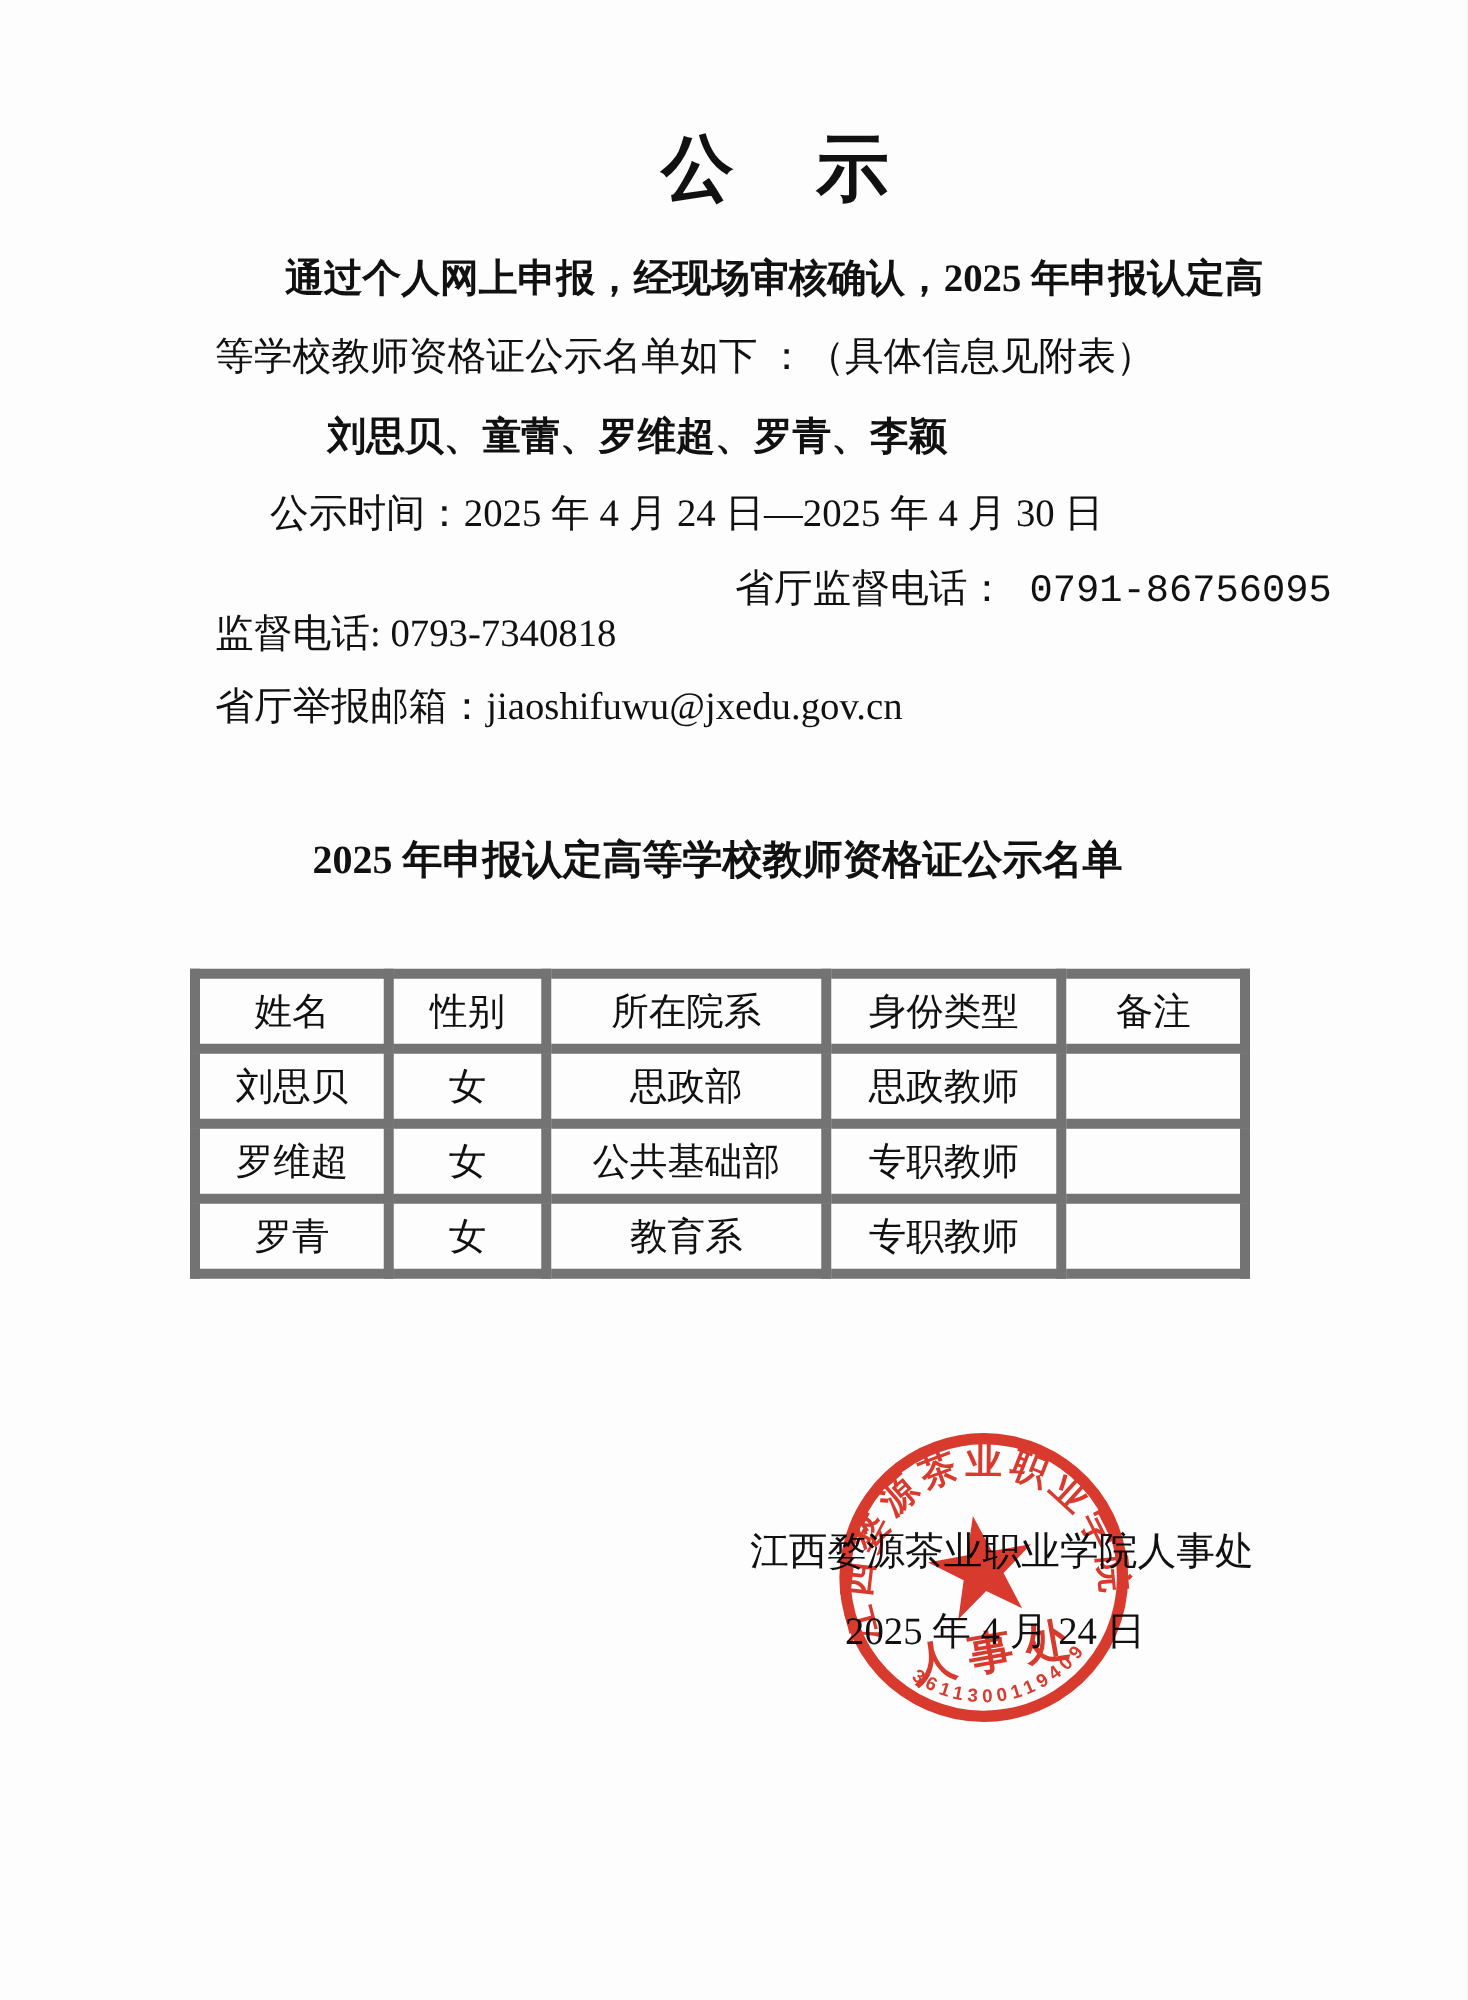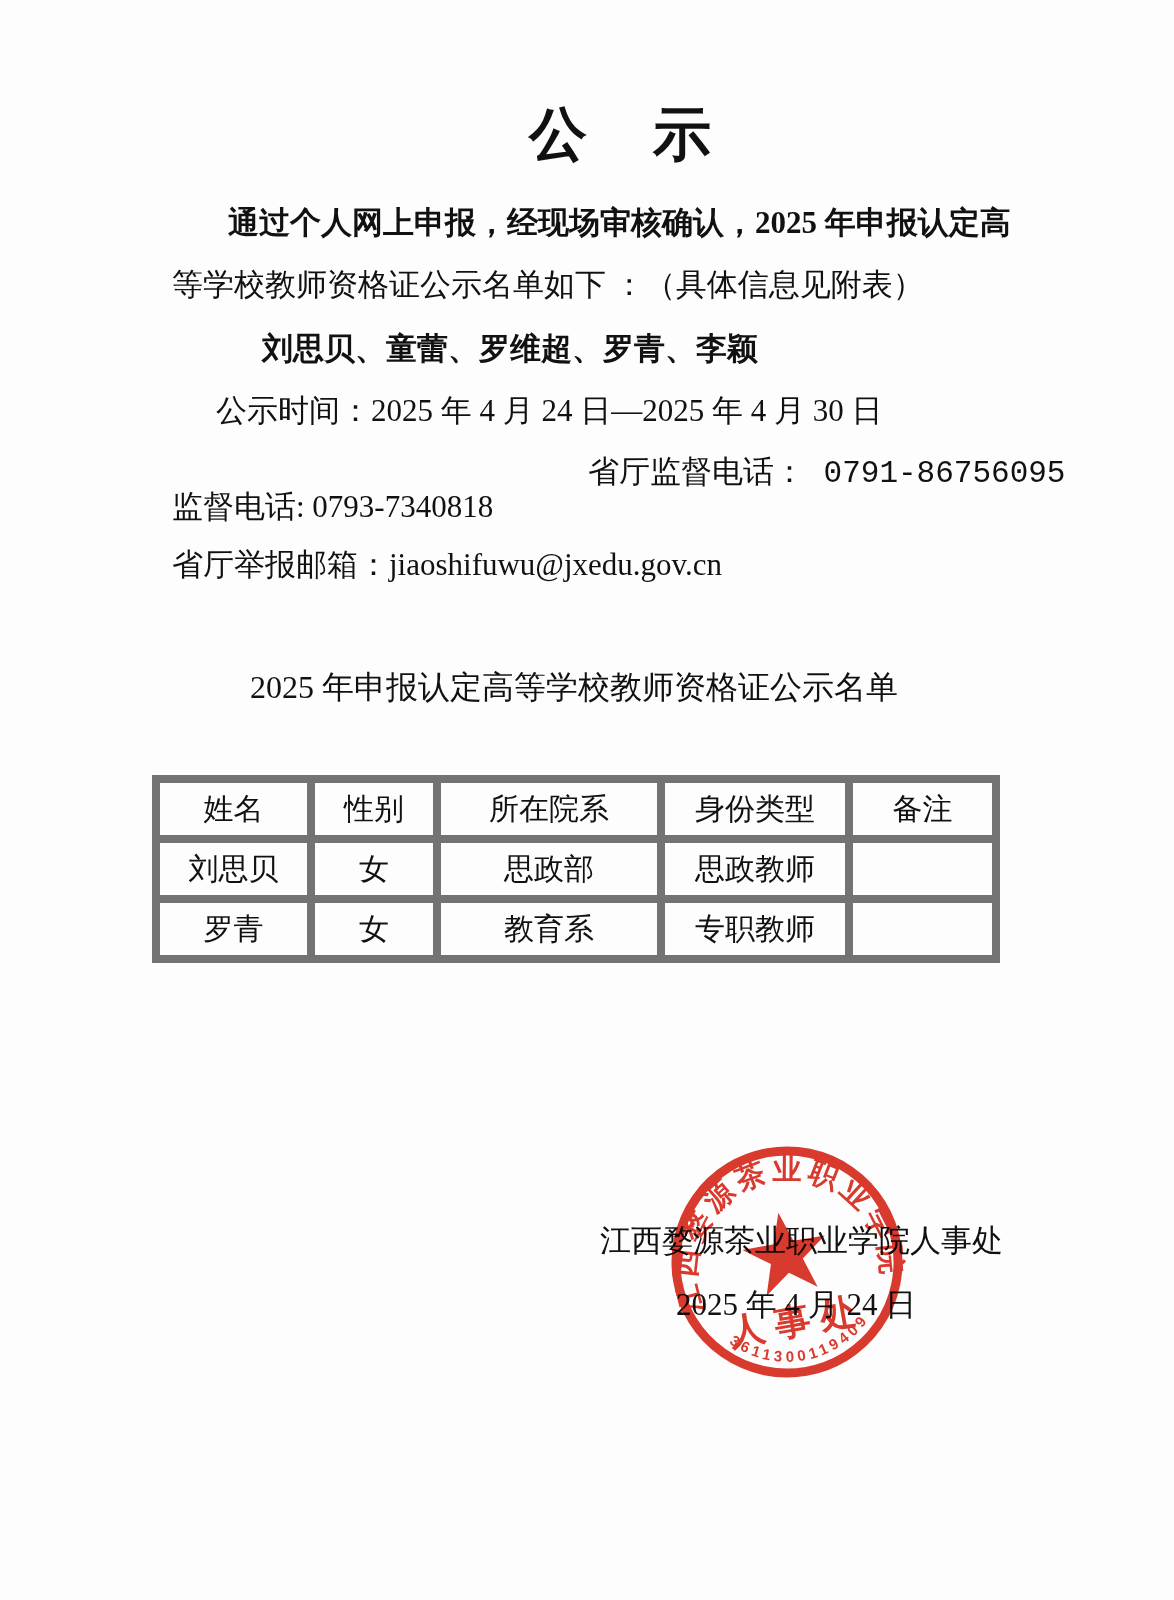--- a/index.html
+++ b/index.html
@@ -17,21 +17,21 @@
     left:70px;right:0;top:96px;
     text-align:center;
     font-size:58px;font-weight:bold;
     letter-spacing:4px;
   }
   .body-line{font-size:31px;line-height:1.2;}
   .bold{font-weight:bold;}
   .table-title{
     left:0;right:26px;top:666px;
     text-align:center;
-    font-size:32px;font-weight:normal;
+    font-size:32px;font-weight:bold;
   }
   table.roster{
     position:absolute;left:152px;top:775px;
     border-collapse:collapse;
     table-layout:fixed;
     font-size:30px;
   }
   table.roster td,table.roster th{
     border:8px solid #737373;
     text-align:center;
@@ -91,20 +91,27 @@
       <th>备注</th>
     </tr>
     <tr>
       <td>刘思贝</td>
       <td>女</td>
       <td>思政部</td>
       <td>思政教师</td>
       <td></td>
     </tr>
     <tr>
+      <td>罗维超</td>
+      <td>女</td>
+      <td>公共基础部</td>
+      <td>专职教师</td>
+      <td></td>
+    </tr>
+    <tr>
       <td>罗青</td>
       <td>女</td>
       <td>教育系</td>
       <td>专职教师</td>
       <td></td>
     </tr>
   </tbody>
     </table>
 
   <div class="abs sig-org">江西婺源茶业职业学院人事处</div>

